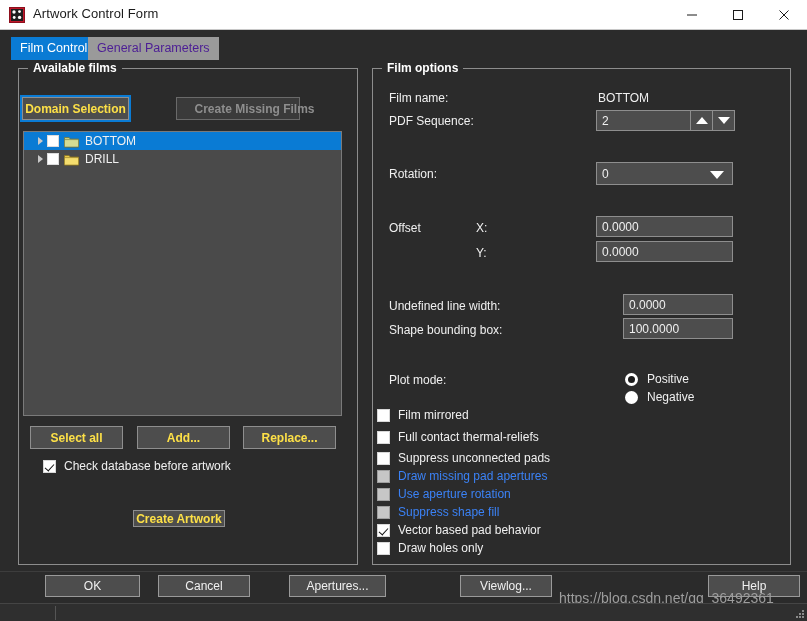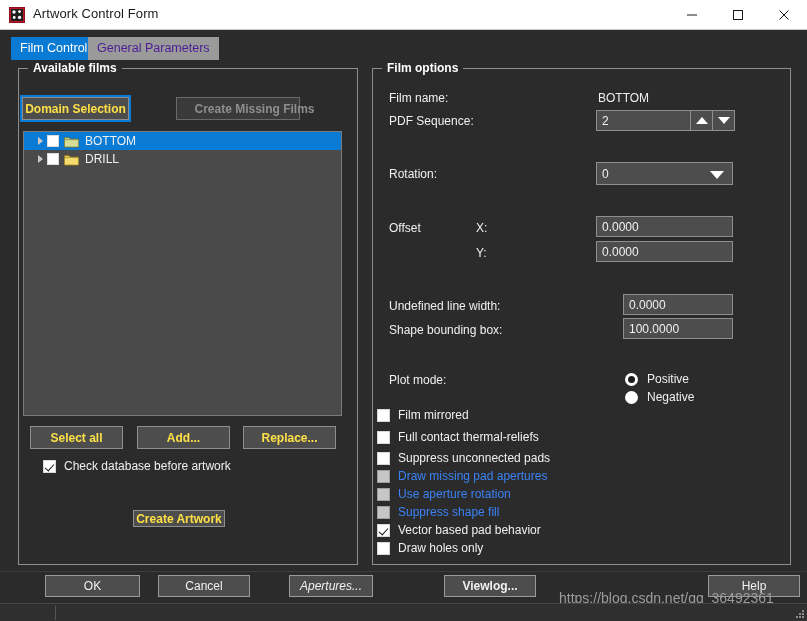--- a/index.html
+++ b/index.html
@@ -374,22 +374,22 @@
     color: #f0f0f0;
     font-size: 12px;
     box-sizing: border-box;
     display: flex;
     align-items: center;
     justify-content: center;
     cursor: default;
   }
   #btn-ok { left: 22px; width: 95px; margin-left: 23px; }
   #btn-cancel { left: 158px; width: 92px; }
-  #btn-apertures { left: 289px; width: 84px; font-style: italic; }
-  #btn-viewlog { left: 444px; width: 92px; font-weight: bold; }
+  #btn-apertures { left: 289px; width: 97px; }
+  #btn-viewlog { left: 460px; width: 92px; }
   #btn-help { left: 708px; width: 92px; }
 
   .statusbar {
     position: absolute;
     left: 0; top: 603px;
     width: 807px; height: 18px;
     background: #2f2f2f;
     border-top: 1px solid #454545;
     box-sizing: border-box;
   }

